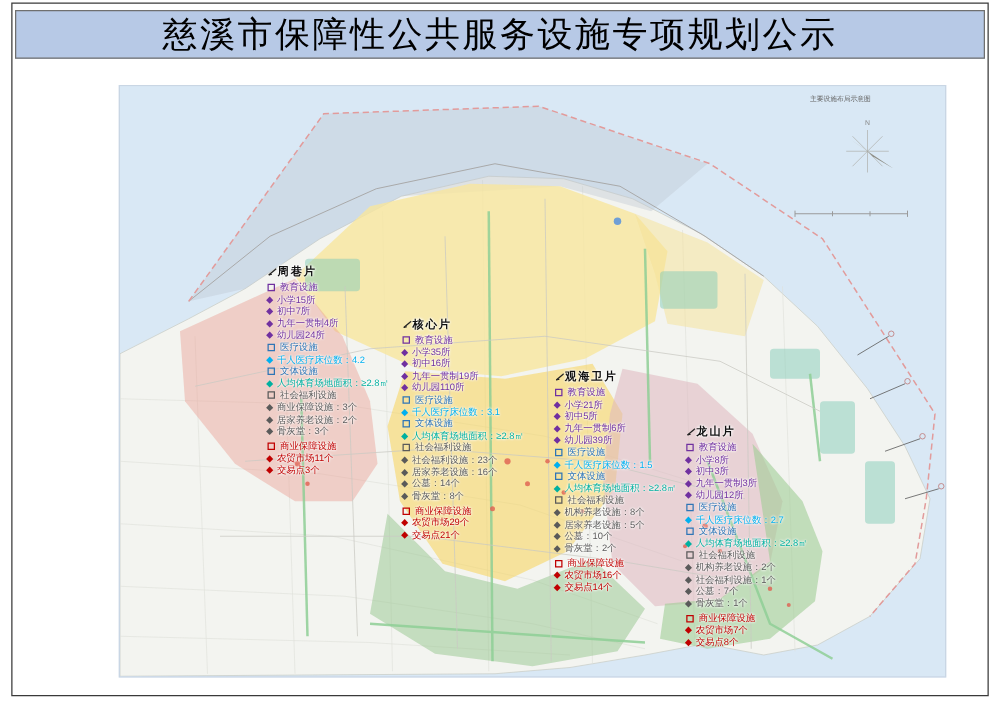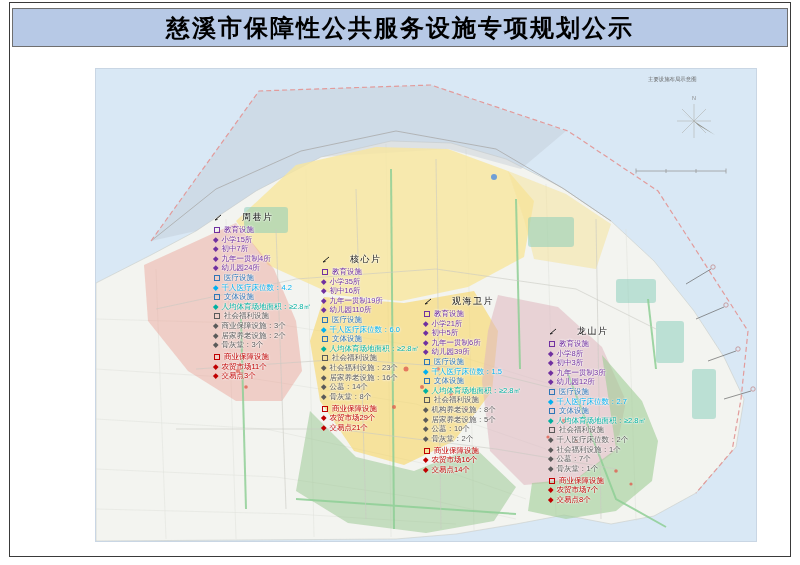--- a/index.html
+++ b/index.html
@@ -3,28 +3,28 @@
 <meta charset="utf-8">
 <style>
   html,body{margin:0;padding:0;background:#fff;}
   #page{position:relative;width:800px;height:565px;background:#fff;overflow:hidden;
         font-family:"Liberation Sans",sans-serif;}
   #frame{position:absolute;left:9px;top:2px;width:780px;height:553px;
          border:1.5px solid #3a3a3a;background:#fff;}
   #banner{position:absolute;left:12px;top:8px;width:774px;height:37px;
           background:#b7c9e6;border:1px solid #6f6f6f;
           display:flex;align-items:center;justify-content:center;}
-  #banner h1{margin:0;font-size:24px;font-weight:bold;color:#000;letter-spacing:2px;}
+  #banner h1{margin:0;font-size:28px;font-weight:normal;color:#000;letter-spacing:2px;}
   #map-panel{position:absolute;left:95px;top:68px;width:660px;height:472px;
              background:#d9e8f5;border:1px solid #c9d6e4;}
   #map-svg{position:absolute;left:0;top:0;width:660px;height:472px;}
   .district{position:absolute;white-space:nowrap;
             text-shadow:0 0 2px #fff,0 0 2px #fff,0 0 3px rgba(255,255,255,.8);}
-  .d-header{height:16px;display:flex;align-items:center;gap:20px;
-            font-size:9px;font-weight:normal;color:#101010;letter-spacing:1.5px;}
+  .d-header{height:16px;display:flex;align-items:center;gap:0;
+            font-size:9px;font-weight:bold;color:#101010;letter-spacing:1.5px;}
   .leader{display:inline-block;width:8px;height:8px;}
   .row{display:flex;align-items:center;gap:4px;height:9.6px;font-size:7.5px;line-height:9.6px;}
   .row.gap{margin-top:2.5px;align-items:center;}
   .bullet{flex:0 0 auto;display:inline-block;}
   .b-sq{width:4px;height:4px;border:1px solid currentColor;background:transparent;}
   .b-dm{width:3.5px;height:3.5px;background:currentColor;transform:rotate(45deg);}
   .c-edu{color:#7030a0}
   .c-med{color:#2e75b6}
   .c-medv{color:#00b0f0}
   .c-cul{color:#2e75b6}
@@ -267,21 +267,21 @@
           <div class="row c-edu">
             <span class="bullet b-dm"></span>
             <span>幼儿园110所</span>
           </div>
           <div class="row c-med">
             <span class="bullet b-sq"></span>
             <span>医疗设施</span>
           </div>
           <div class="row c-medv">
             <span class="bullet b-dm"></span>
-            <span>千人医疗床位数：6.0</span>
+            <span>千人医疗床位数：3.1</span>
           </div>
           <div class="row c-cul">
             <span class="bullet b-sq"></span>
             <span>文体设施</span>
           </div>
           <div class="row c-culv">
             <span class="bullet b-dm"></span>
             <span>人均体育场地面积：≥2.8㎡</span>
           </div>
           <div class="row c-wel">
@@ -311,21 +311,21 @@
           <div class="row c-com">
             <span class="bullet b-dm"></span>
             <span>农贸市场29个</span>
           </div>
           <div class="row c-com">
             <span class="bullet b-dm"></span>
             <span>交易点21个</span>
           </div>
         </div>
   </div>
-      <div class="district" style="left: 328px; top: 224px;">
+      <div class="district" style="left: 348px; top: 224px;">
     <div class="d-header">
       <svg class="leader" viewBox="0 0 8 8">
         <line x1="7" y1="2" x2="1" y2="7" stroke="#222" stroke-width="1"></line>
         <line x1="1" y1="7" x2="3.5" y2="6.4" stroke="#222" stroke-width="1"></line>
       </svg>
       <span class="d-name">观海卫片</span>
     </div>
     <div class="rows">
           <div class="row c-edu">
             <span class="bullet b-sq"></span>
@@ -390,21 +390,21 @@
           <div class="row c-com">
             <span class="bullet b-dm"></span>
             <span>农贸市场16个</span>
           </div>
           <div class="row c-com">
             <span class="bullet b-dm"></span>
             <span>交易点14个</span>
           </div>
         </div>
   </div>
-      <div class="district" style="left: 453px; top: 254px;">
+      <div class="district" style="left: 453px; top: 268px;">
     <div class="d-header">
       <svg class="leader" viewBox="0 0 8 8">
         <line x1="7" y1="2" x2="1" y2="7" stroke="#222" stroke-width="1"></line>
         <line x1="1" y1="7" x2="3.5" y2="6.4" stroke="#222" stroke-width="1"></line>
       </svg>
       <span class="d-name">龙山片</span>
     </div>
     <div class="rows">
           <div class="row c-edu">
             <span class="bullet b-sq"></span>
@@ -441,21 +441,21 @@
           <div class="row c-culv">
             <span class="bullet b-dm"></span>
             <span>人均体育场地面积：≥2.8㎡</span>
           </div>
           <div class="row c-wel">
             <span class="bullet b-sq"></span>
             <span>社会福利设施</span>
           </div>
           <div class="row c-wel">
             <span class="bullet b-dm"></span>
-            <span>千人医疗床位数：2个</span>
+            <span>机构养老设施：2个</span>
           </div>
           <div class="row c-wel">
             <span class="bullet b-dm"></span>
             <span>社会福利设施：1个</span>
           </div>
           <div class="row c-wel">
             <span class="bullet b-dm"></span>
             <span>公墓：7个</span>
           </div>
           <div class="row c-wel">

